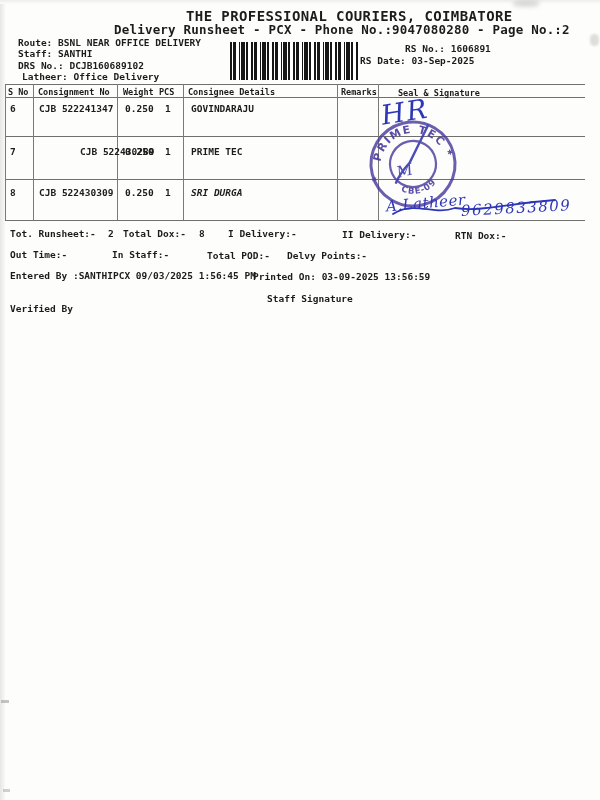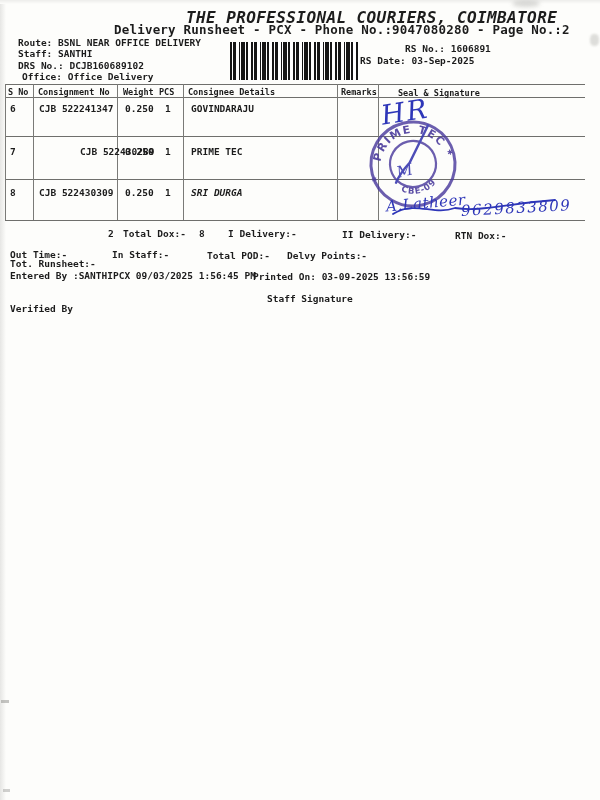--- a/index.html
+++ b/index.html
@@ -11,21 +11,21 @@
     color:#1c1c1c;
   }
   .edge-left{position:absolute;left:0;top:0;width:6px;height:800px;background:linear-gradient(90deg,#e6e6e4,#fdfdfb);}
   .edge-top{position:absolute;left:0;top:0;width:600px;height:4px;background:linear-gradient(180deg,#ededeb,#fdfdfb);}
   .smudge1{position:absolute;left:512px;top:0;width:28px;height:7px;background:#b9b9b6;border-radius:50%;filter:blur(2px);opacity:.55;}
   .smudge2{position:absolute;left:590px;top:34px;width:9px;height:12px;background:#c9c9c5;border-radius:40%;filter:blur(1px);opacity:.6;}
   .smudge3{position:absolute;left:1px;top:700px;width:8px;height:3px;background:#8b8b88;opacity:.5;}
   .smudge4{position:absolute;left:3px;top:789px;width:7px;height:3px;background:#9a9a96;opacity:.45;}
 
   .t{position:absolute;white-space:nowrap;font-weight:bold;}
-  .title{font-size:16px;letter-spacing:.4px;font-style:italic;}
+  .title{font-size:14px;letter-spacing:.4px;}
   .subtitle{font-size:12.5px;letter-spacing:.2px;}
   .info{font-size:9.5px;}
   .hdr{font-size:8.5px;}
   .cell{font-size:9.5px;}
   .foot{font-size:9.5px;}
 
   .hline{position:absolute;height:1px;background:#6f6f6c;}
   .vline{position:absolute;width:1px;background:#7a7a77;}
 
   .barcode{
@@ -57,21 +57,21 @@
   <div class="smudge2"></div>
   <div class="smudge3"></div>
   <div class="smudge4"></div>
 
   <div class="t title" style="left:186px;top:8px;">THE PROFESSIONAL COURIERS, COIMBATORE</div>
   <div class="t subtitle" style="left:114px;top:22px;">Delivery Runsheet - PCX - Phone No.:9047080280 - Page No.:2</div>
 
   <div class="t info" style="left:18px;top:37px;"><span>Route:</span> <span>BSNL NEAR OFFICE DELIVERY</span></div>
   <div class="t info" style="left:18px;top:48px;"><span>Staff:</span> <span>SANTHI</span></div>
   <div class="t info" style="left:18px;top:60px;"><span>DRS No.:</span> <span>DCJB160689102</span></div>
-  <div class="t info" style="left:22px;top:71px;"><span>Office:</span> <span>Office Delivery</span></div>
+  <div class="t info" style="left:22px;top:71px;"><span>Latheer:</span> <span>Office Delivery</span></div>
 
   <div class="barcode"></div>
 
   <div class="t info" style="left:372px;top:43px;margin-left:33px;"><span>RS No.:</span> <span>1606891</span></div>
   <div class="t info" style="left:360px;top:55px;"><span>RS Date:</span> <span>03-Sep-2025</span></div>
 
   <div class="hline" style="left:5px;top:84px;width:580px;"></div>
   <div class="hline" style="left:5px;top:97px;width:580px;"></div>
   <div class="hline" style="left:5px;top:136px;width:580px;"></div>
   <div class="hline" style="left:5px;top:179px;width:580px;"></div>
@@ -135,21 +135,21 @@
     <text x="30" y="58" font-family="DejaVu Serif" font-style="italic" font-size="16" fill="#3a3ab0">M</text>
     <path d="M 27,62 C 33,54 39,50 45,46 L 72,14" fill="none" stroke="#3a3ab0" stroke-width="2.4" stroke-linecap="round"></path>
   </svg>
 
   <div class="t ink hw-name">A.Latheer</div>
   <svg class="sig-svg" width="180" height="32">
     <path d="M 8,24 C 30,10 48,26 70,18 C 95,22 120,14 170,10" fill="none" stroke="#2e36b8" stroke-width="1.8" stroke-linecap="round"></path>
   </svg>
   <div class="t ink hw-phone">9629833809</div>
 
-  <div class="t foot" style="left:10px;top:228px;margin-top:30px;">Tot. Runsheet:-</div>
+  <div class="t foot" style="left:10px;top:228px;">Tot. Runsheet:-</div>
   <div class="t foot" style="left:108px;top:228px;">2</div>
   <div class="t foot" style="left:123px;top:228px;">Total Dox:-</div>
   <div class="t foot" style="left:199px;top:228px;">8</div>
   <div class="t foot" style="left:228px;top:228px;">I Delivery:-</div>
   <div class="t foot" style="left:342px;top:229px;">II Delivery:-</div>
   <div class="t foot" style="left:455px;top:230px;">RTN Dox:-</div>
 
   <div class="t foot" style="left:10px;top:249px;">Out Time:-</div>
   <div class="t foot" style="left:112px;top:249px;">In Staff:-</div>
   <div class="t foot" style="left:207px;top:250px;">Total POD:-</div>

